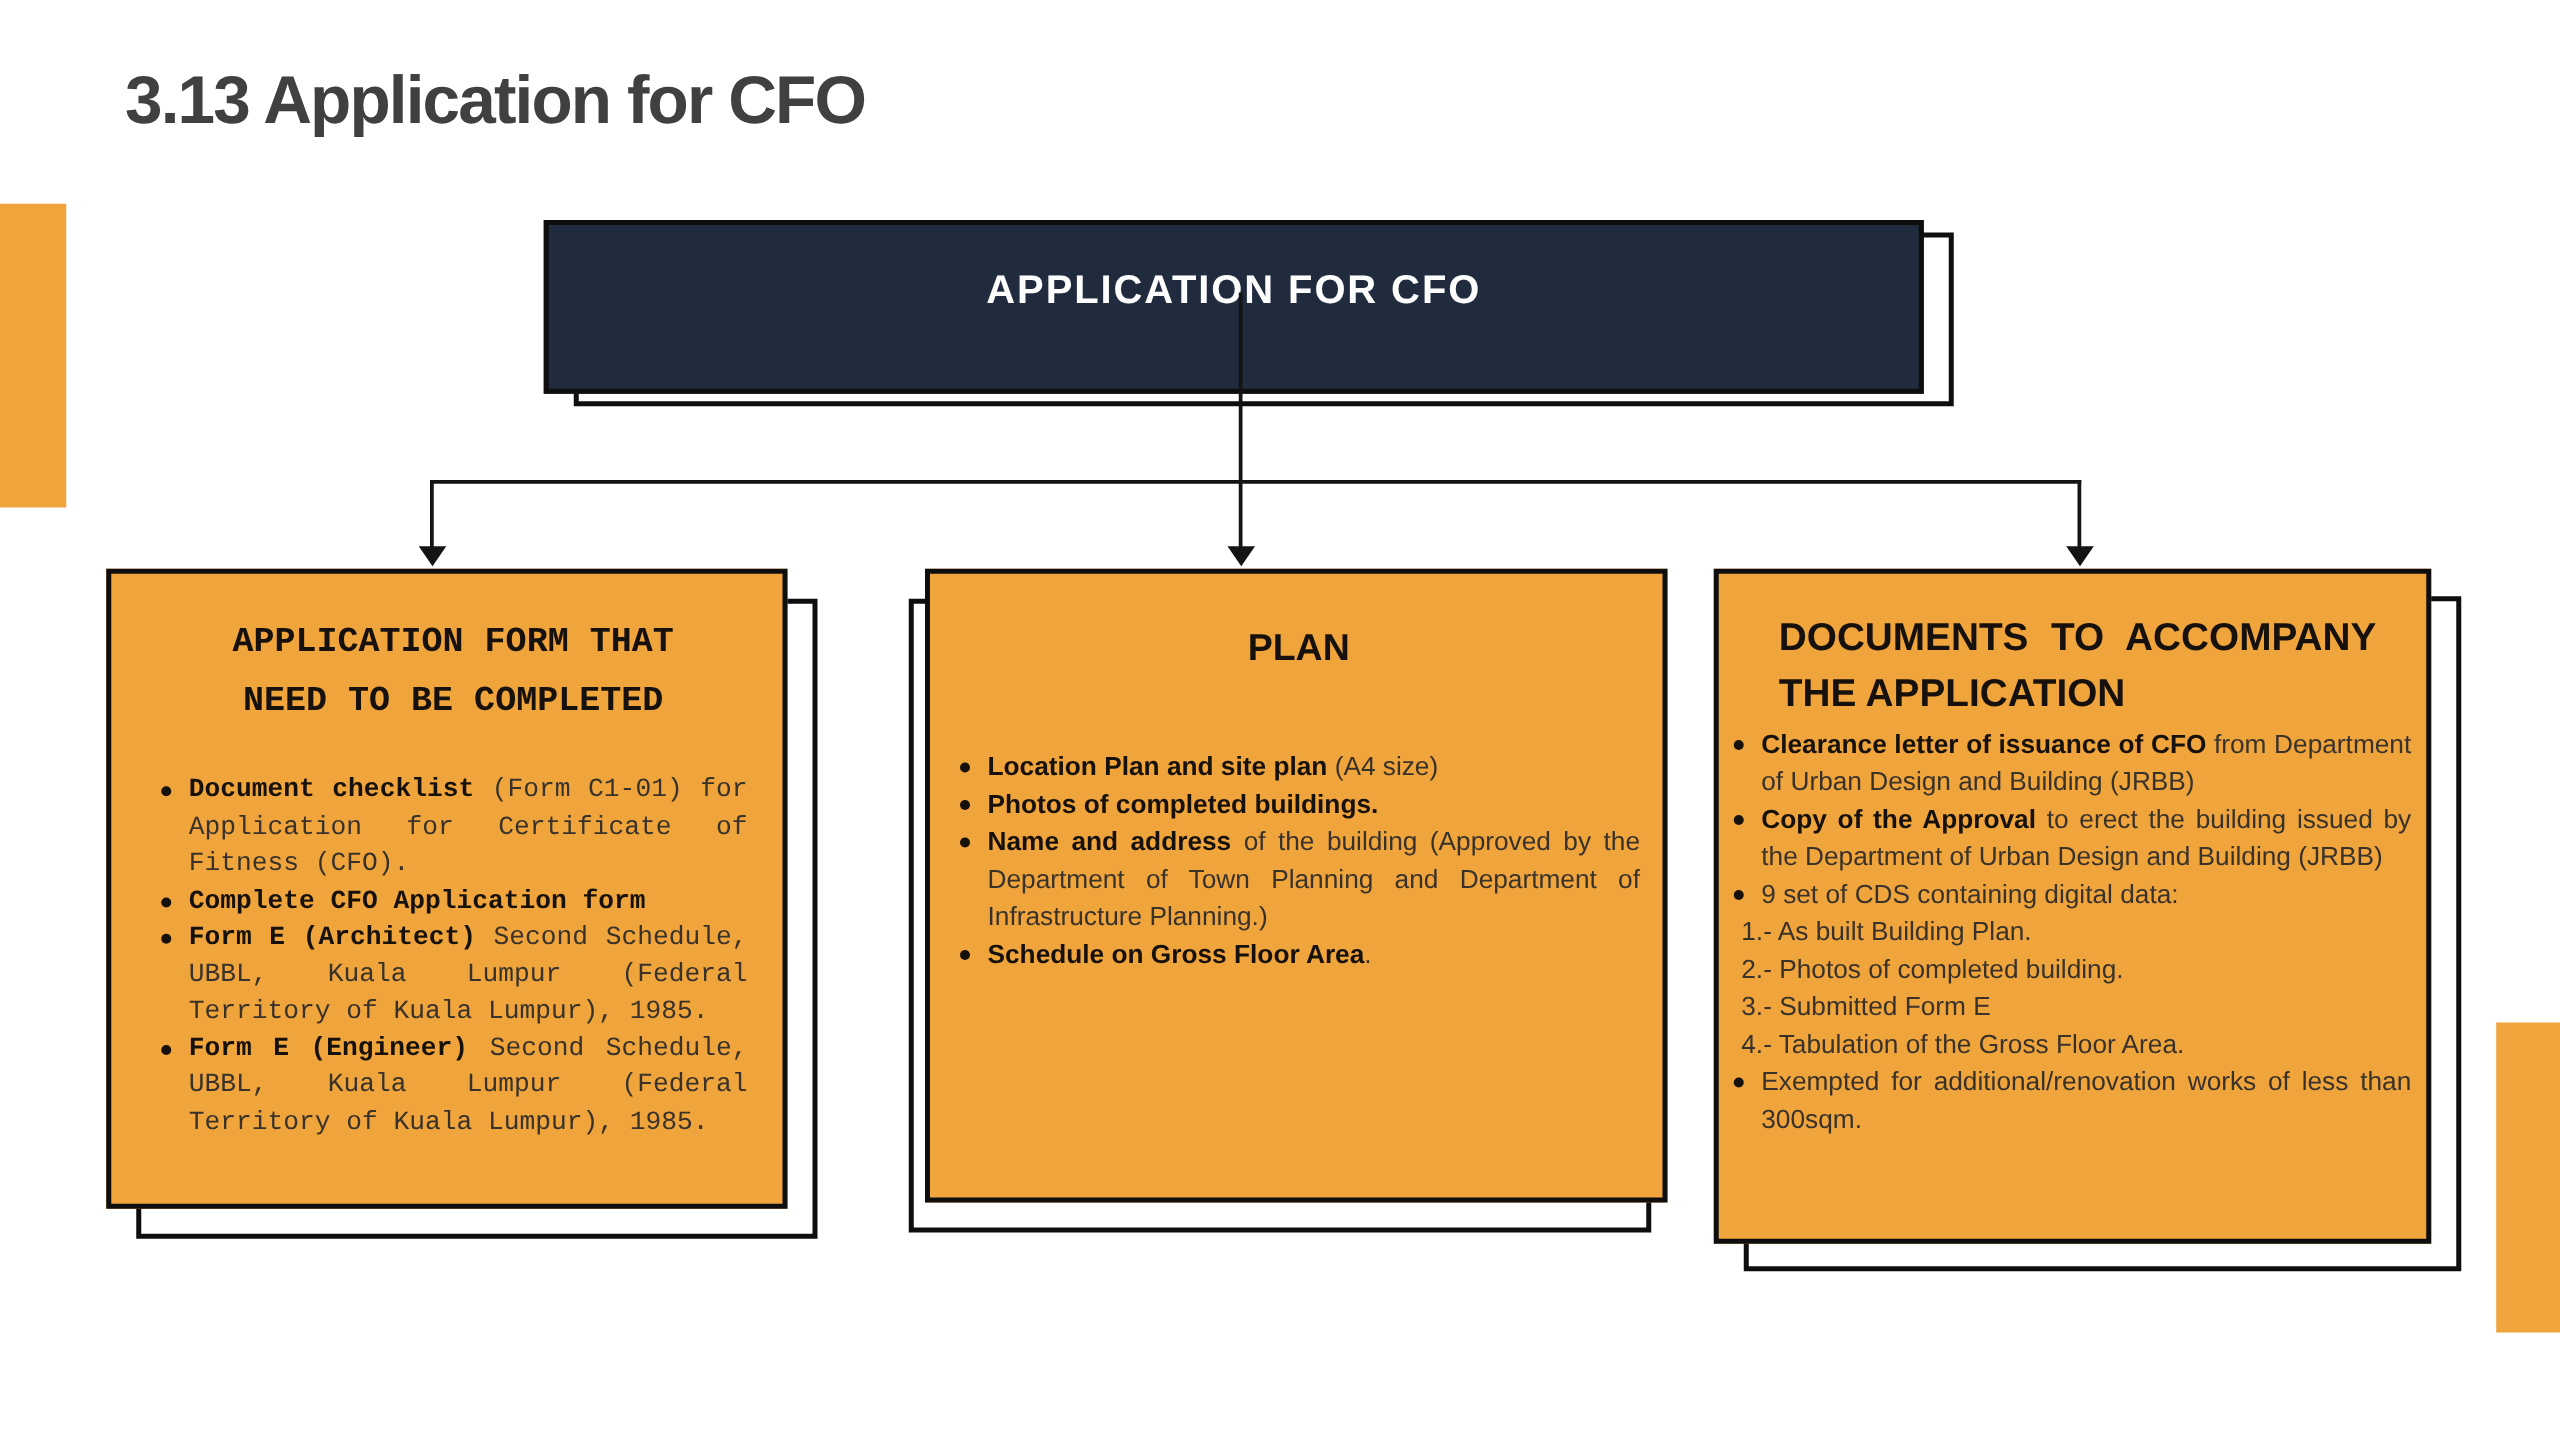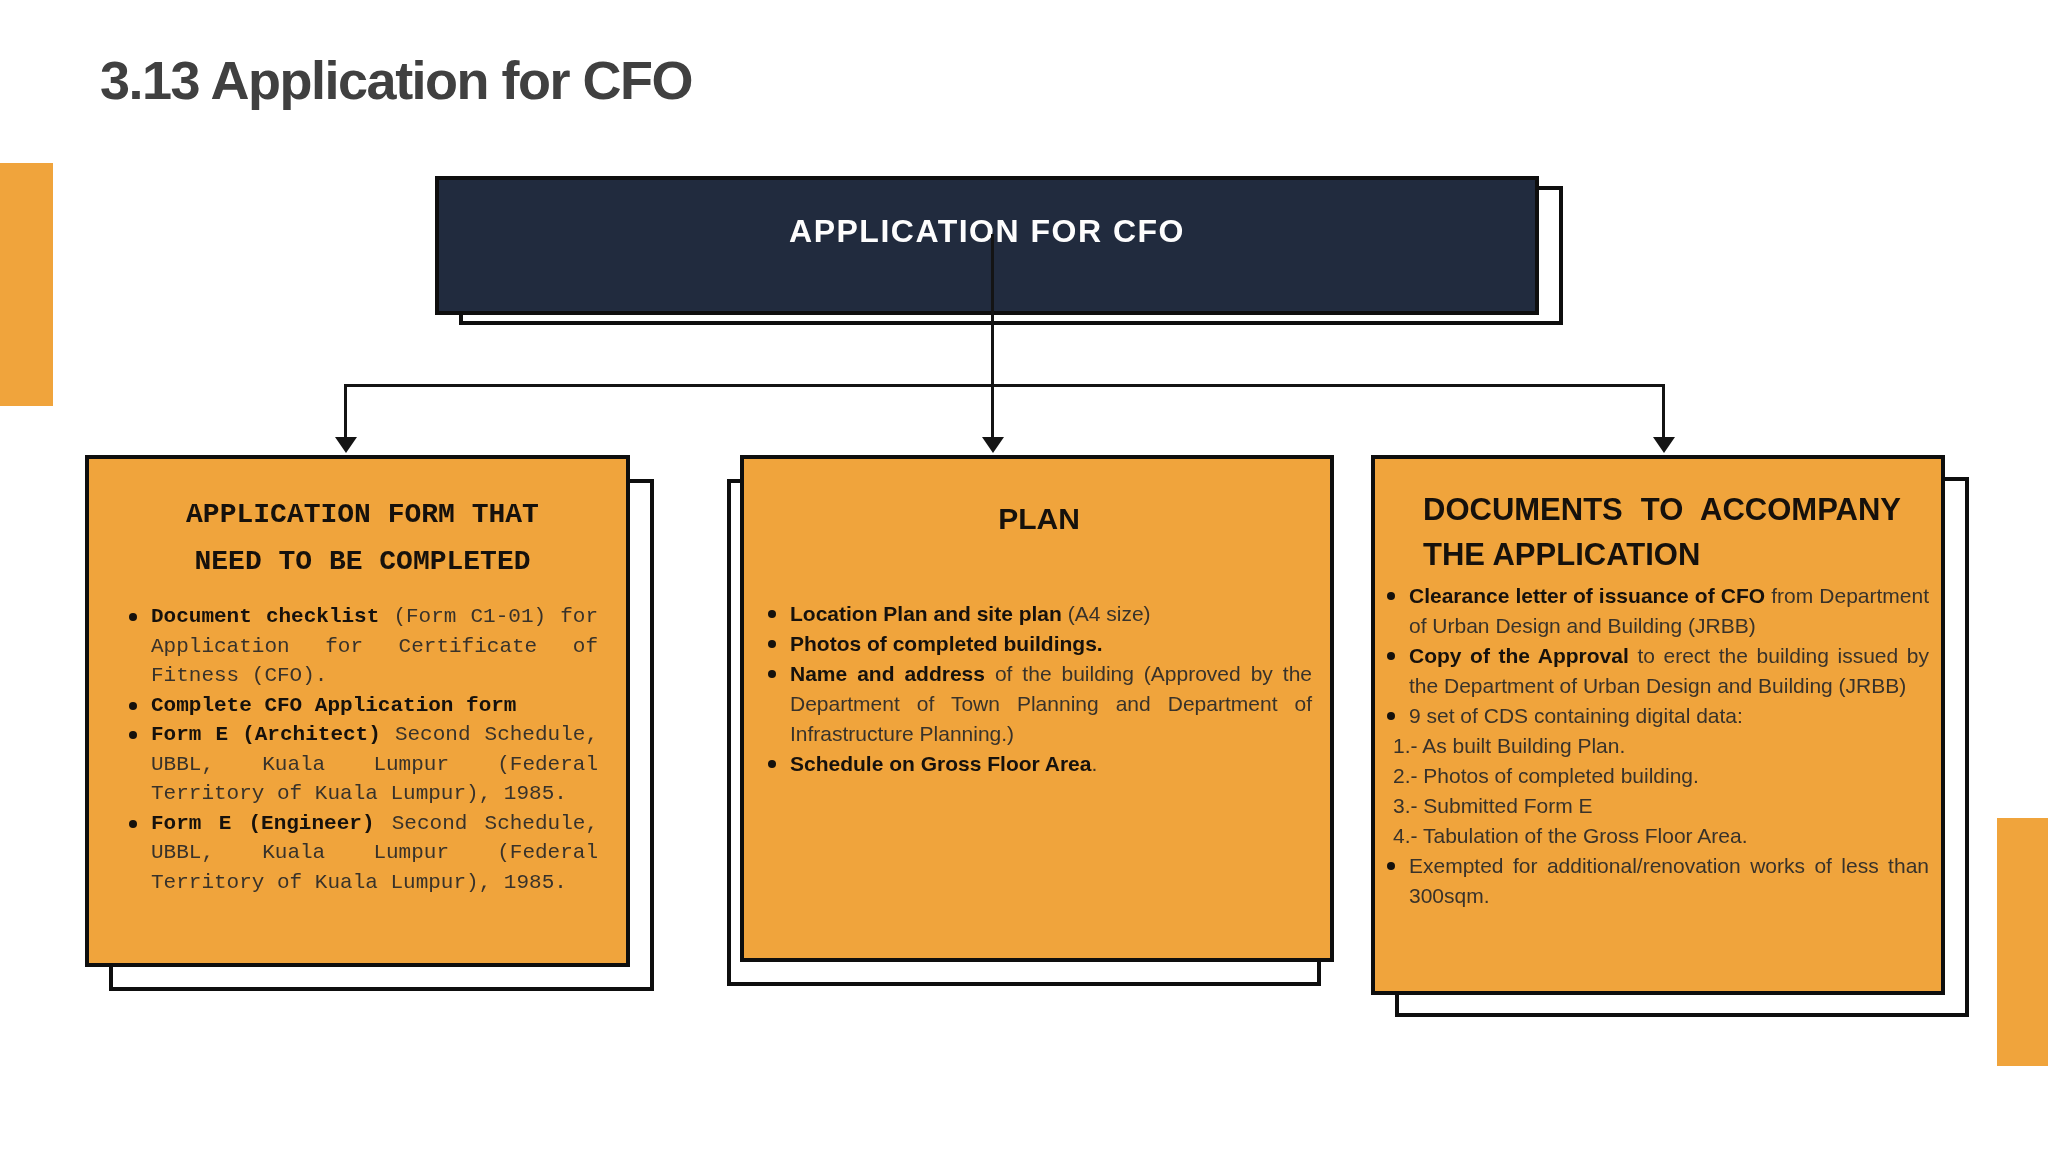--- a/index.html
+++ b/index.html
@@ -61,21 +61,21 @@
   .card li.bullet { padding-left: 24px; }
   .card li.bullet::before {
     content: ""; position: absolute; left: 2px; top: 11px;
     width: 8px; height: 8px; border-radius: 50%; background: #16110c;
   }
   .card li.plain { padding-left: 8px; }
   .card b { color: #16110c; font-weight: 700; }
 
   .card.c1 { left: 85px; top: 455px; width: 545px; height: 512px; padding: 32px 28px 0 38px; font-family: Liberation Mono, monospace; }
   .card.c1 h3 { font-size: 28px; line-height: 47px; text-align: center; padding: 0 30px; }
-  .card.c1 ul { margin-top: 17px; line-height: 29.5px; }
+  .card.c1 ul { margin-top: 33px; line-height: 29.5px; }
 
   .card.c2 { left: 703px; top: 455px; width: 594px; height: 507px; padding: 42px 18px 0 22px; margin-left: 37px; }
   .card.c2 h3 { font-size: 30px; line-height: 36px; text-align: center; }
   .card.c2 ul { margin-top: 62px; line-height: 30px; }
 
   .card.c3 { left: 1371px; top: 455px; width: 574px; height: 540px; padding: 28px 12px 0 10px; }
   .card.c3 h3 { font-size: 31px; line-height: 45px; text-align: justify; padding: 0 28px 0 38px; }
   .card.c3 ul { margin-top: 4px; line-height: 30px; }
 </style>
 </head>

